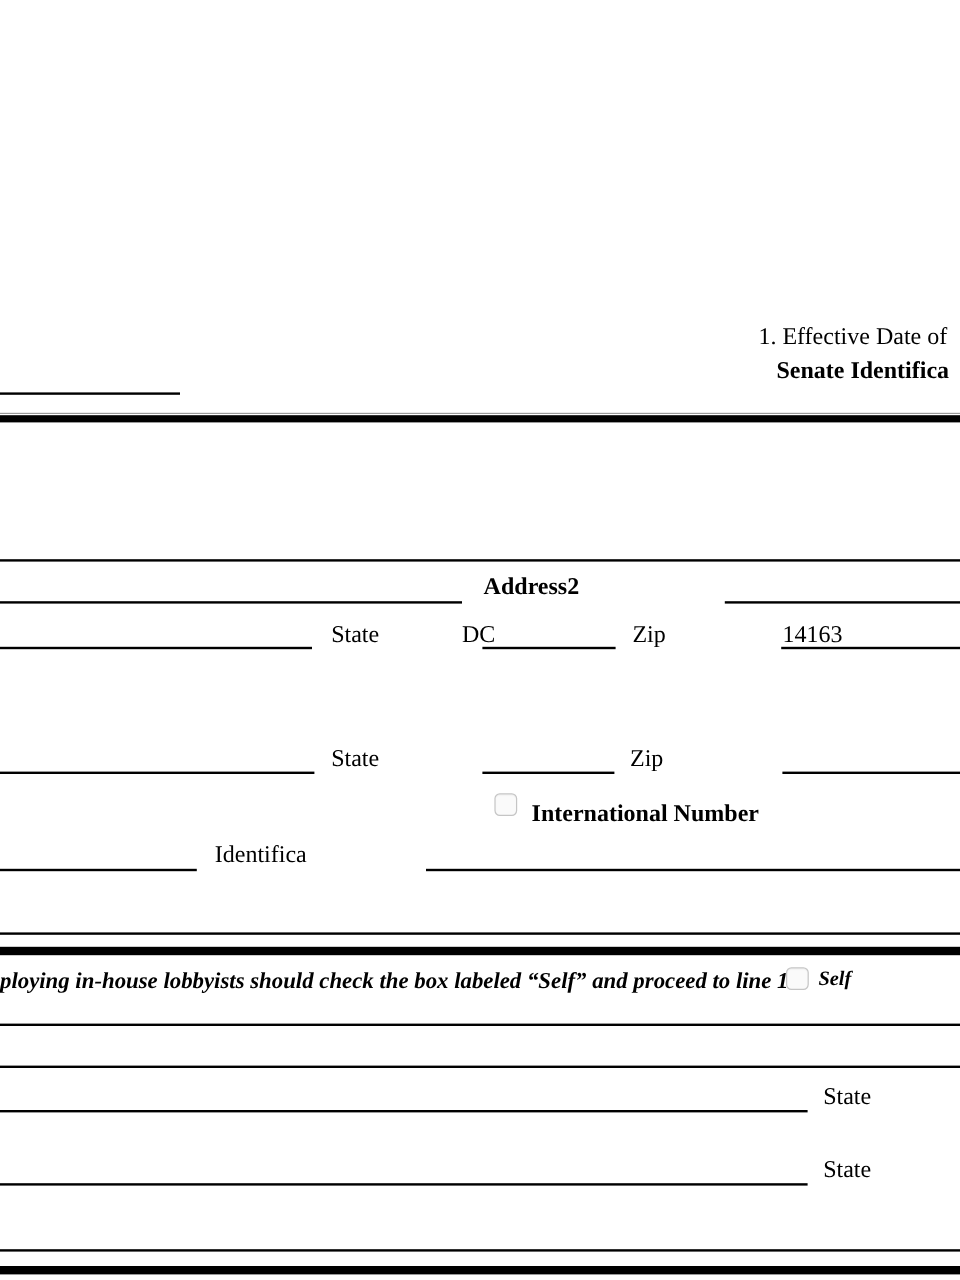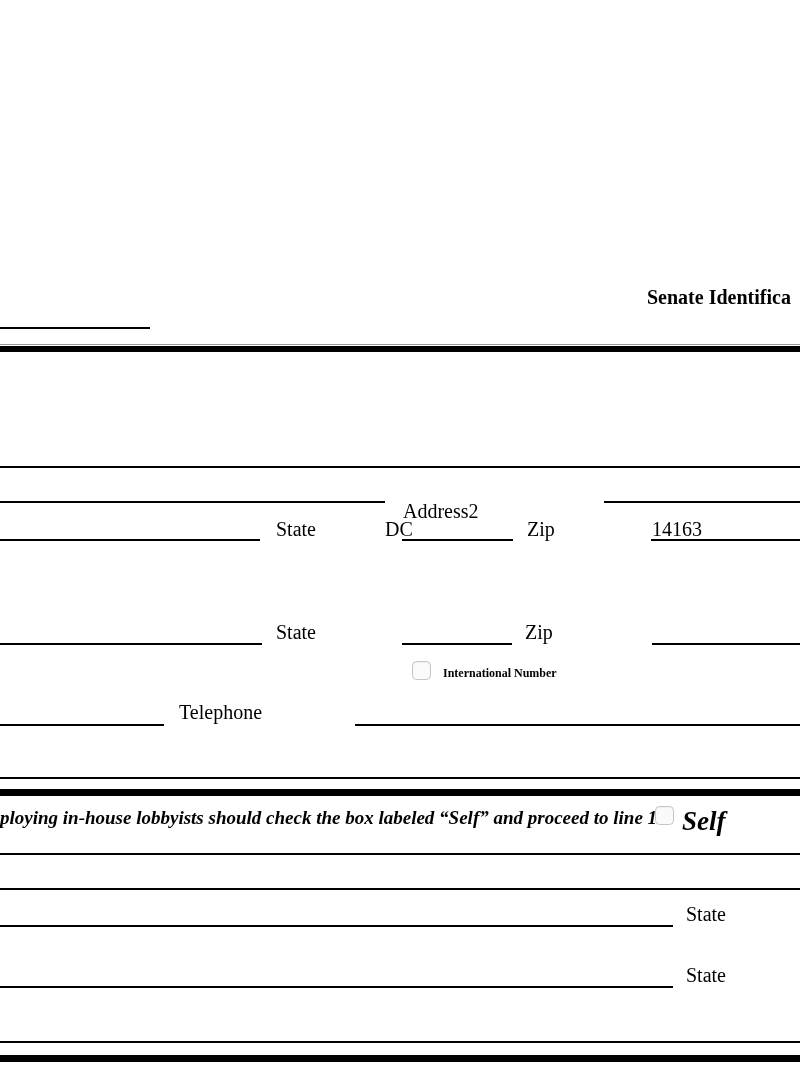--- a/index.html
+++ b/index.html
@@ -14,21 +14,21 @@
   }
   .t {
     position: absolute;
     font-size: 20px;
     line-height: 1.15;
     white-space: nowrap;
     color: #000;
   }
   .b  { font-weight: bold; }
   .i  { font-style: italic; }
-  .sm { font-size: 12px; }
+  .sm { font-size: 20px; }
   .line {
     position: absolute;
     height: 2px;
     background: #000;
   }
   .line.thin { height: 1px; background: #9a9a9a; }
   .bar {
     position: absolute;
     left: 0;
     width: 800px;
@@ -45,29 +45,30 @@
     box-shadow: inset 0 1px 1px rgba(0,0,0,0.05);
   }
 </style>
 </head>
 <body>
 
 <div class="page">
 
   <div class="line" style="top:327px; left:0; width:150px;"></div>
 
+  <div class="t" style="top:270px; left:632px;">1. Effective Date of</div>
 
-  <div class="t b" style="top:286px; left:647px;">Senate Identifica</div>
+  <div class="t b" style="top:298px; left:647px;">Senate Identifica</div>
 
   <div class="line thin" style="top:344px; left:0; width:800px;"></div>
   <div class="bar" style="top:346px; height:6px;"></div>
 
   <div class="line" style="top:466px; left:0; width:800px;"></div>
 
-  <div class="t" style="top:500px; left:403px;">Address2</div>
+  <div class="t" style="top:478px; left:403px;font-weight:bold;">Address2</div>
 
   <div class="line" style="top:501px; left:0; width:385px;"></div>
   <div class="line" style="top:501px; left:604px; width:196px;"></div>
 
   <div class="t" style="top:518px; left:276px;">State</div>
   <div class="t" style="top:518px; left:385px;">DC</div>
   <div class="t" style="top:518px; left:527px;">Zip</div>
   <div class="t" style="top:518px; left:652px;">14163</div>
 
   <div class="line" style="top:539px; left:0; width:260px;"></div>
@@ -77,31 +78,31 @@
   <div class="t" style="top:621px; left:276px;">State</div>
   <div class="t" style="top:621px; left:525px;">Zip</div>
 
   <div class="line" style="top:643px; left:0; width:262px;"></div>
   <div class="line" style="top:643px; left:402px; width:110px;"></div>
   <div class="line" style="top:643px; left:652px; width:148px;"></div>
 
   <div class="cb" style="top:661px; left:412px;"></div>
   <div class="t b sm" style="top:667px; left:443px;">International Number</div>
 
-  <div class="t" style="top:701px; left:179px;">Telephone</div>
+  <div class="t" style="top:701px; left:179px;">Identifica</div>
   <div class="line" style="top:724px; left:0; width:164px;"></div>
   <div class="line" style="top:724px; left:355px; width:445px;"></div>
 
   <div class="line" style="top:777px; left:0; width:800px;"></div>
   <div class="bar" style="top:789px; height:7px;"></div>
 
   <div class="t b i" style="top:807px; left:0; font-size:19px;">ploying in-house lobbyists should check the box labeled “Self” and proceed to line 10.</div>
 
   <div class="cb" style="top:806px; left:655px;"></div>
-  <div class="t b i" style="top:806px; left:682px; font-size:27px;">Self</div>
+  <div class="t b i" style="top:806px; left:682px; font-size:17px;">Self</div>
 
   <div class="line" style="top:853px; left:0; width:800px;"></div>
   <div class="line" style="top:888px; left:0; width:800px;"></div>
 
   <div class="t" style="top:903px; left:686px;">State</div>
   <div class="line" style="top:925px; left:0; width:673px;"></div>
 
   <div class="t" style="top:964px; left:686px;">State</div>
   <div class="line" style="top:986px; left:0; width:673px;"></div>
 

